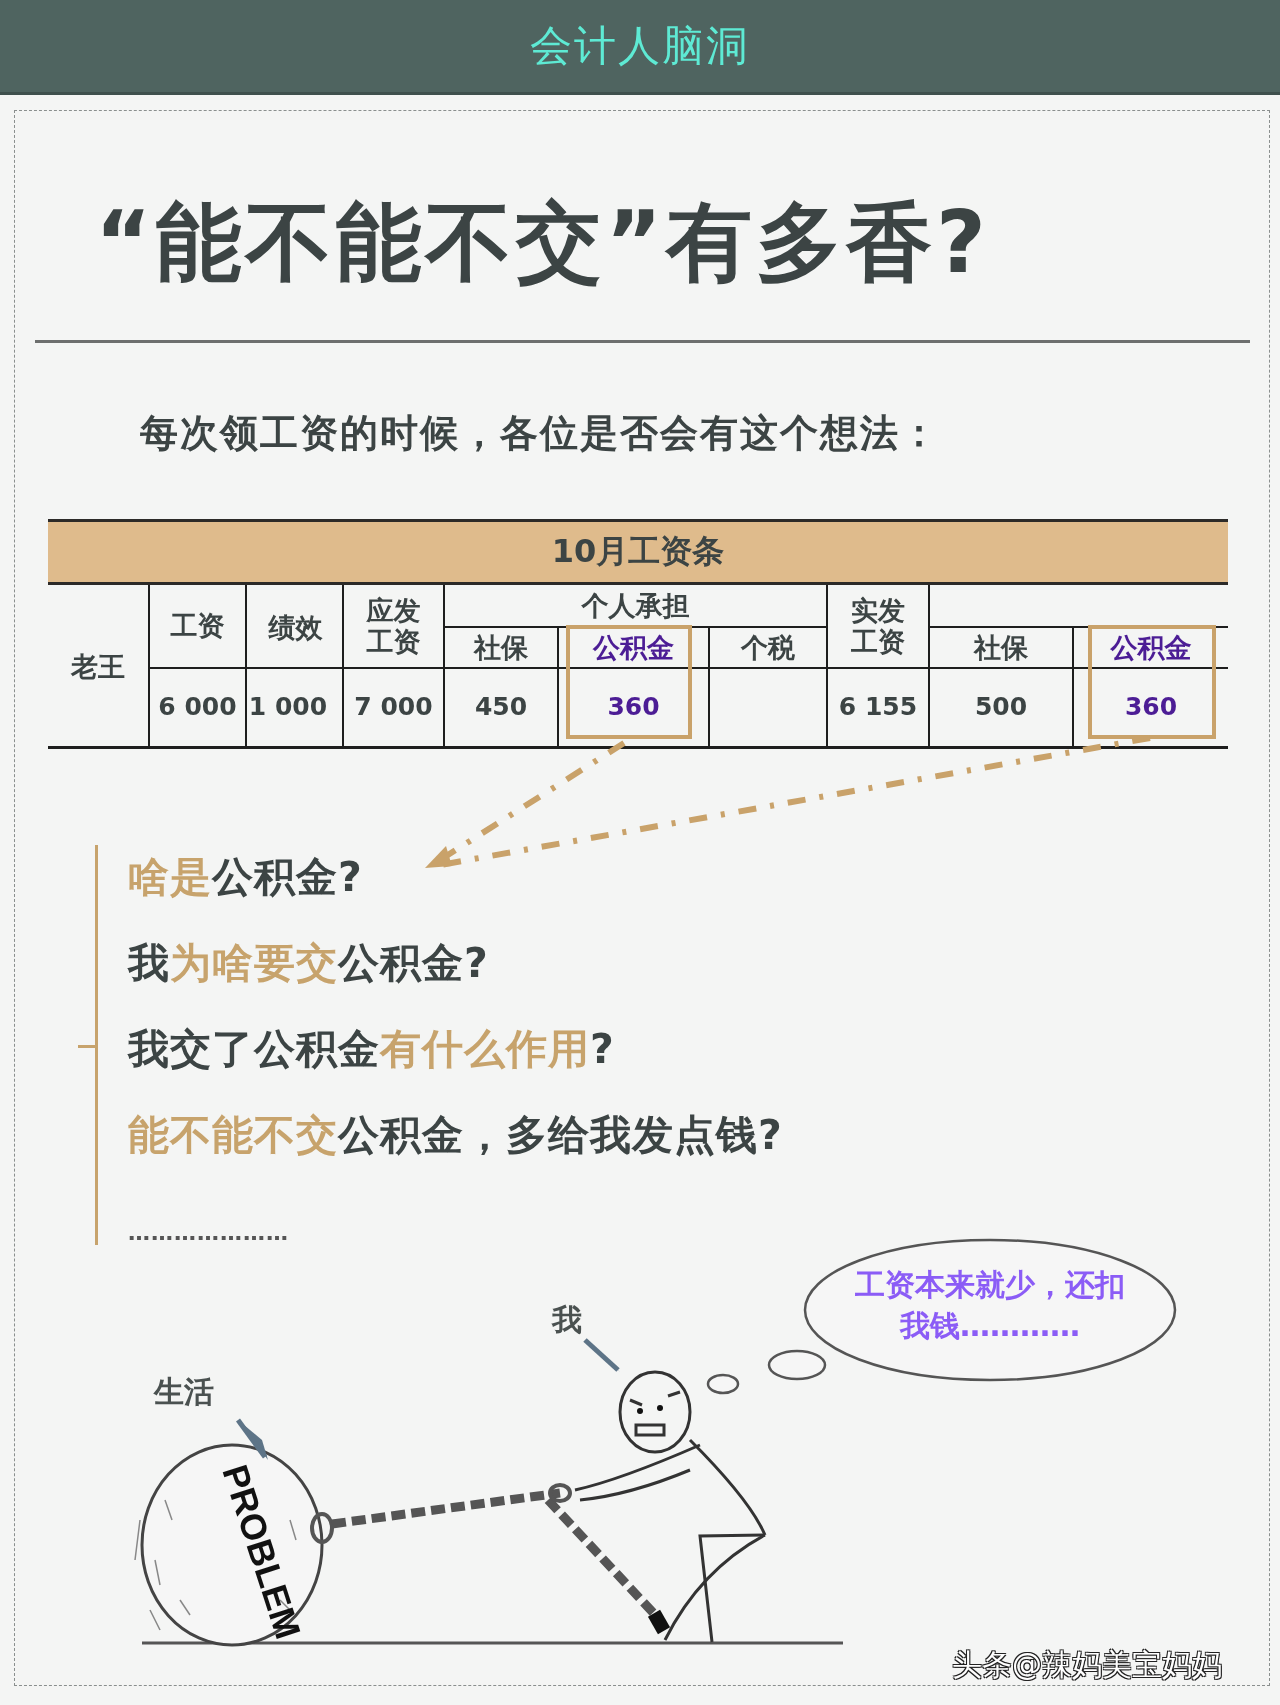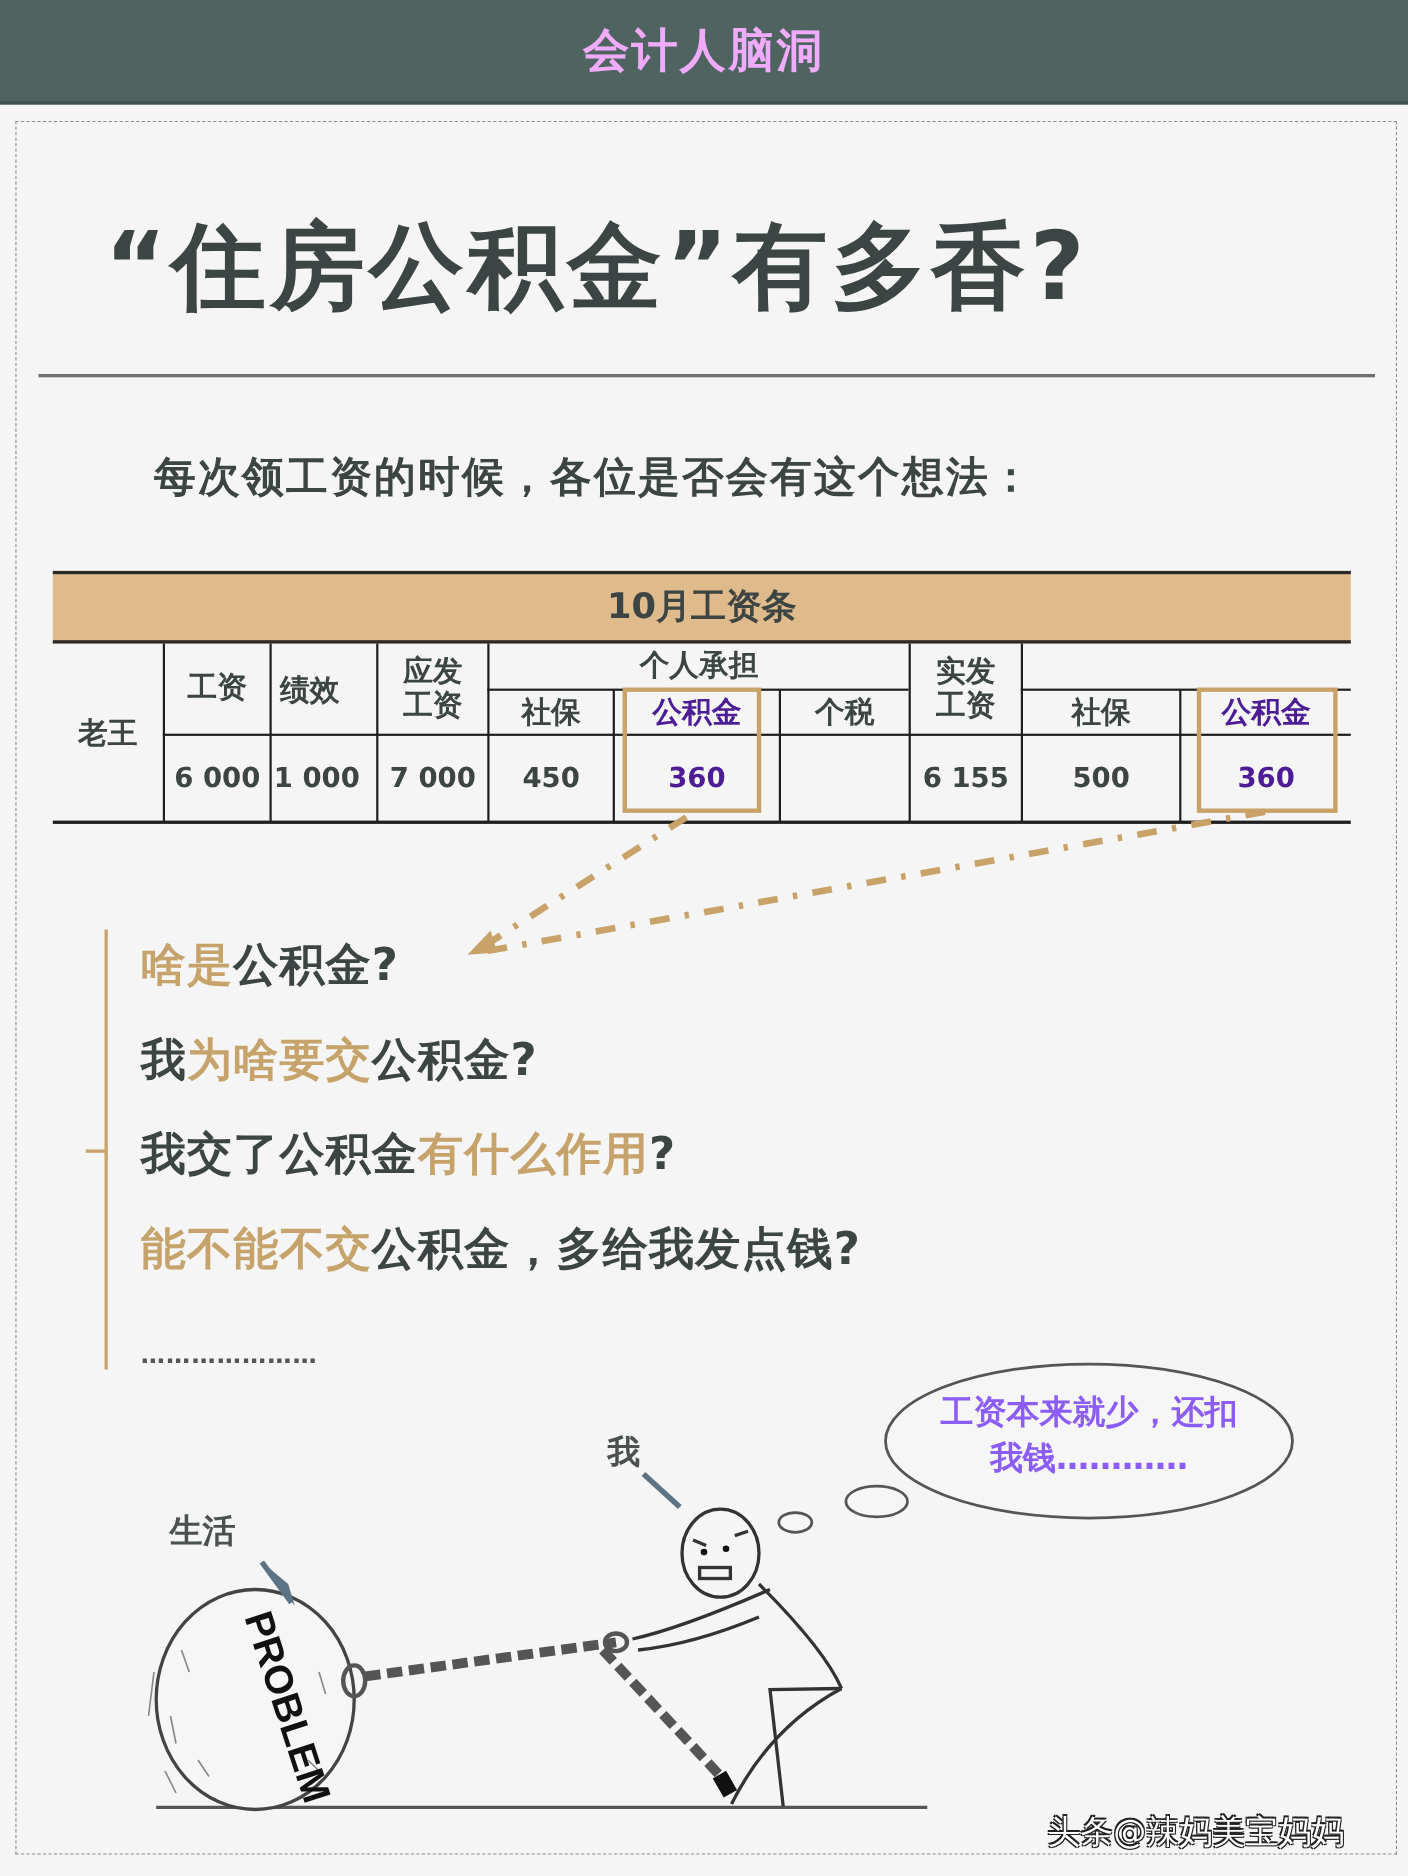--- a/index.html
+++ b/index.html
@@ -7,21 +7,21 @@
     width: 1280px; height: 1705px; position: relative; overflow: hidden;
     background: #f4f5f4;
     font-family: "DejaVu Sans", "Liberation Sans", sans-serif;
     color: #3c4444;
   }
   .topbar {
     position: absolute; left: 0; top: 0; width: 1280px; height: 92px;
     background: #4f6460; border-bottom: 3px solid #3f504d;
     display: flex; align-items: center; justify-content: center;
   }
-  .topbar-title { color: #f0abfc; font-size: 42px; font-weight: bold; letter-spacing: 2px; }
+  .topbar-title { color: #5eead4; font-size: 42px; font-weight: normal; letter-spacing: 2px; }
   .frame {
     position: absolute; left: 14px; top: 110px; width: 1256px; height: 1576px;
     border: 1.5px dashed #8a8f8e; box-sizing: border-box;
   }
   .main-title {
     position: absolute; left: 95px; top: 185px; font-size: 86px; font-weight: bold;
     color: #3c4444; letter-spacing: 4px; white-space: nowrap;
   }
   .title-rule { position: absolute; left: 35px; top: 340px; width: 1215px; height: 3px; background: #6d6f6e; }
   .subtitle {
@@ -64,21 +64,21 @@
 </style>
 </head>
 <body>
 
 <div class="topbar">
   <span class="topbar-title">会计人脑洞</span>
 </div>
 
 <div class="frame"></div>
 
-<div class="main-title">“住房公积金”有多香?</div>
+<div class="main-title">“能不能不交”有多香?</div>
 <div class="title-rule"></div>
 <div class="subtitle">每次领工资的时候，各位是否会有这个想法：</div>
 
 <div class="band">
   <span class="band-title">10月工资条</span>
 </div>
 
 <div class="grid">
 
   <div class="vline" style="left:100px"></div>
@@ -92,21 +92,21 @@
   <div class="vline" style="left:1024px;top:42px;height:121px"></div>
 
   <div class="hline" style="left:395px;top:41px;width:383px"></div>
   <div class="hline" style="left:880px;top:41px;width:300px"></div>
   <div class="hline" style="left:100px;top:82px;width:1080px"></div>
   <div class="hline" style="left:0;top:161px;width:1180px;height:3px"></div>
 
   <div class="cell hdr" style="left:0;top:0;width:100px;height:163px">老王</div>
 
   <div class="cell hdr" style="left:102px;top:0;width:95px;height:82px">工资</div>
-  <div class="cell hdr" style="left:186px;top:0;width:95px;height:86px">绩效</div>
+  <div class="cell hdr" style="left:200px;top:0;width:95px;height:86px">绩效</div>
   <div class="cell hdr" style="left:296px;top:0;width:99px;height:82px;white-space:pre-line">应发
 工资</div>
   <div class="cell hdr" style="left:397px;top:0;width:381px;height:41px">个人承担</div>
   <div class="cell hdr" style="left:397px;top:43px;width:112px;height:39px">社保</div>
   <div class="cell hdr gold" style="left:511px;top:43px;width:149px;height:39px">公积金</div>
   <div class="cell hdr" style="left:662px;top:43px;width:116px;height:39px">个税</div>
   <div class="cell hdr" style="left:780px;top:0;width:100px;height:82px;white-space:pre-line">实发
 工资</div>
   <div class="cell hdr" style="left:882px;top:43px;width:142px;height:39px">社保</div>
   <div class="cell hdr gold" style="left:1026px;top:43px;width:154px;height:39px">公积金</div>

